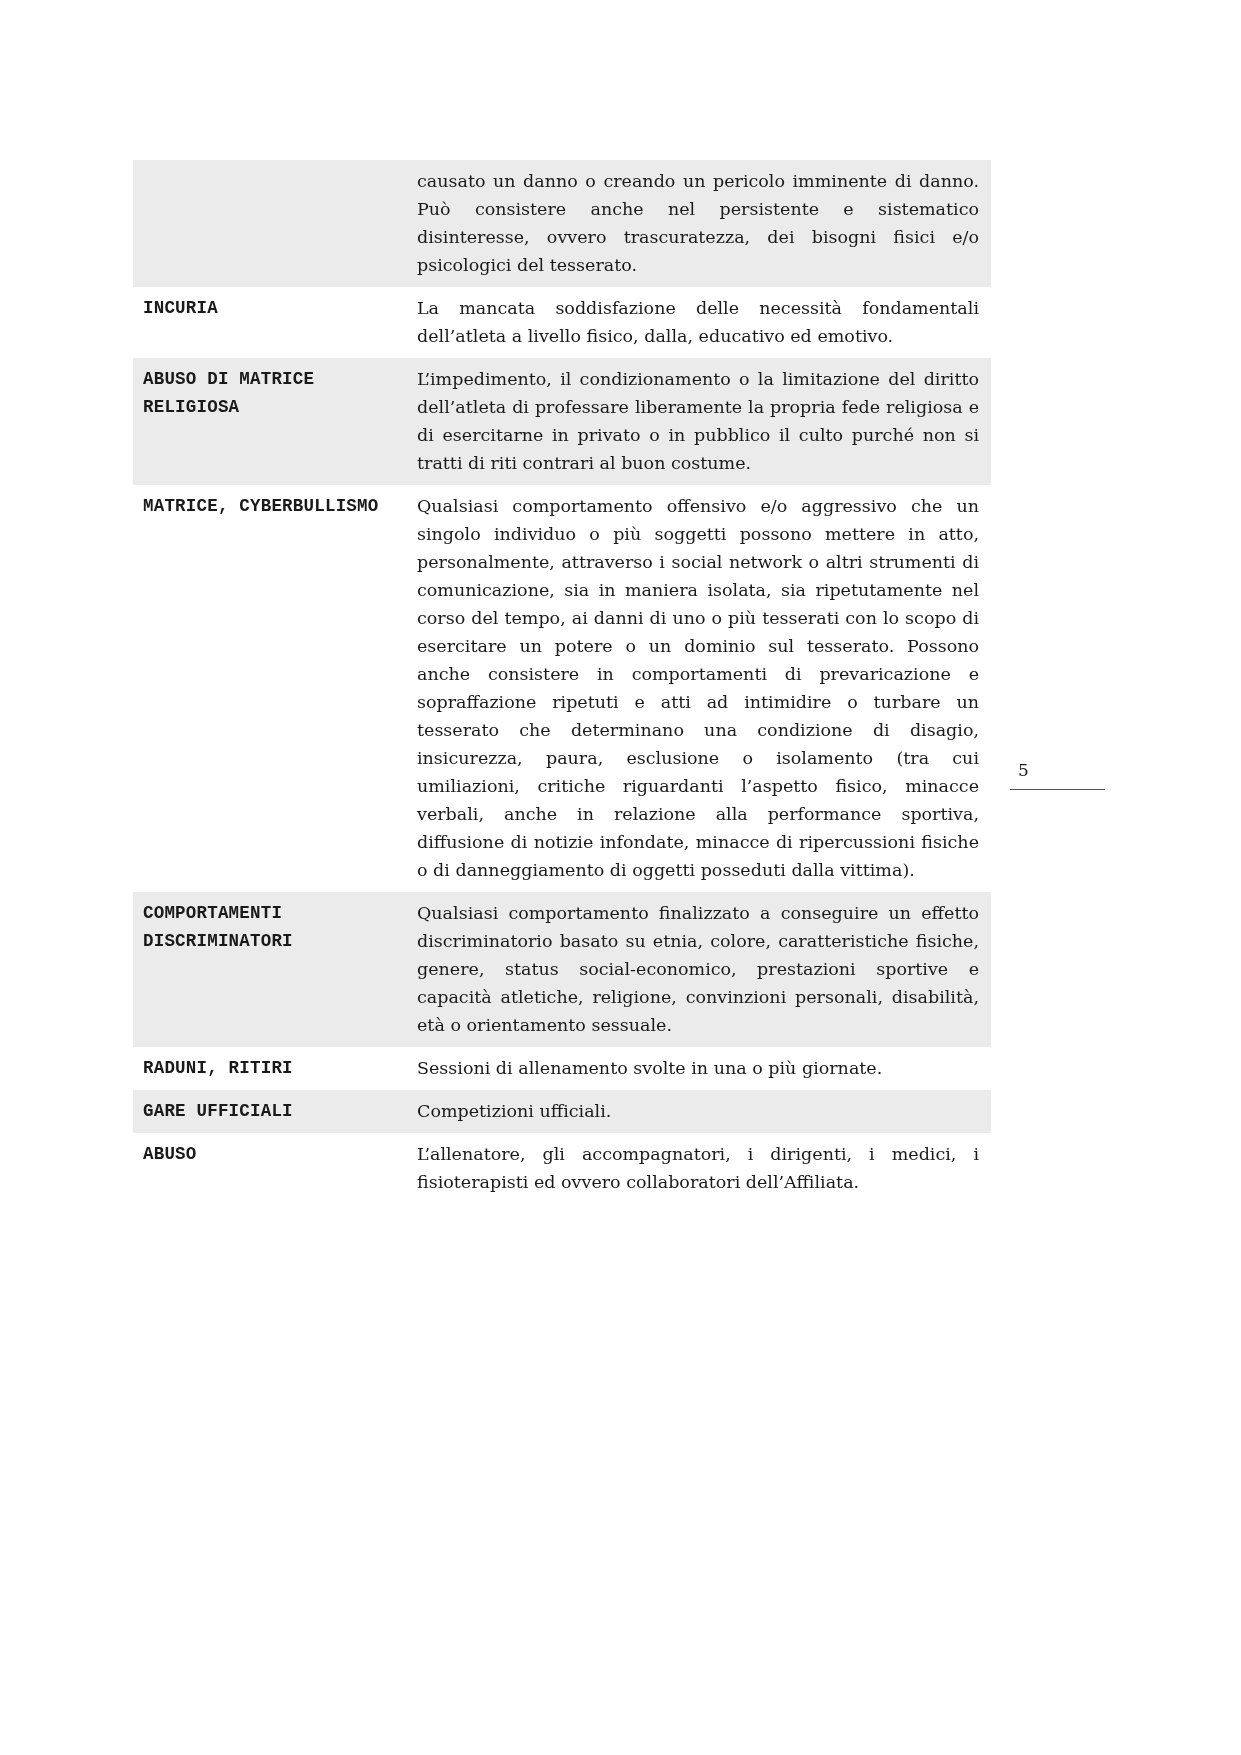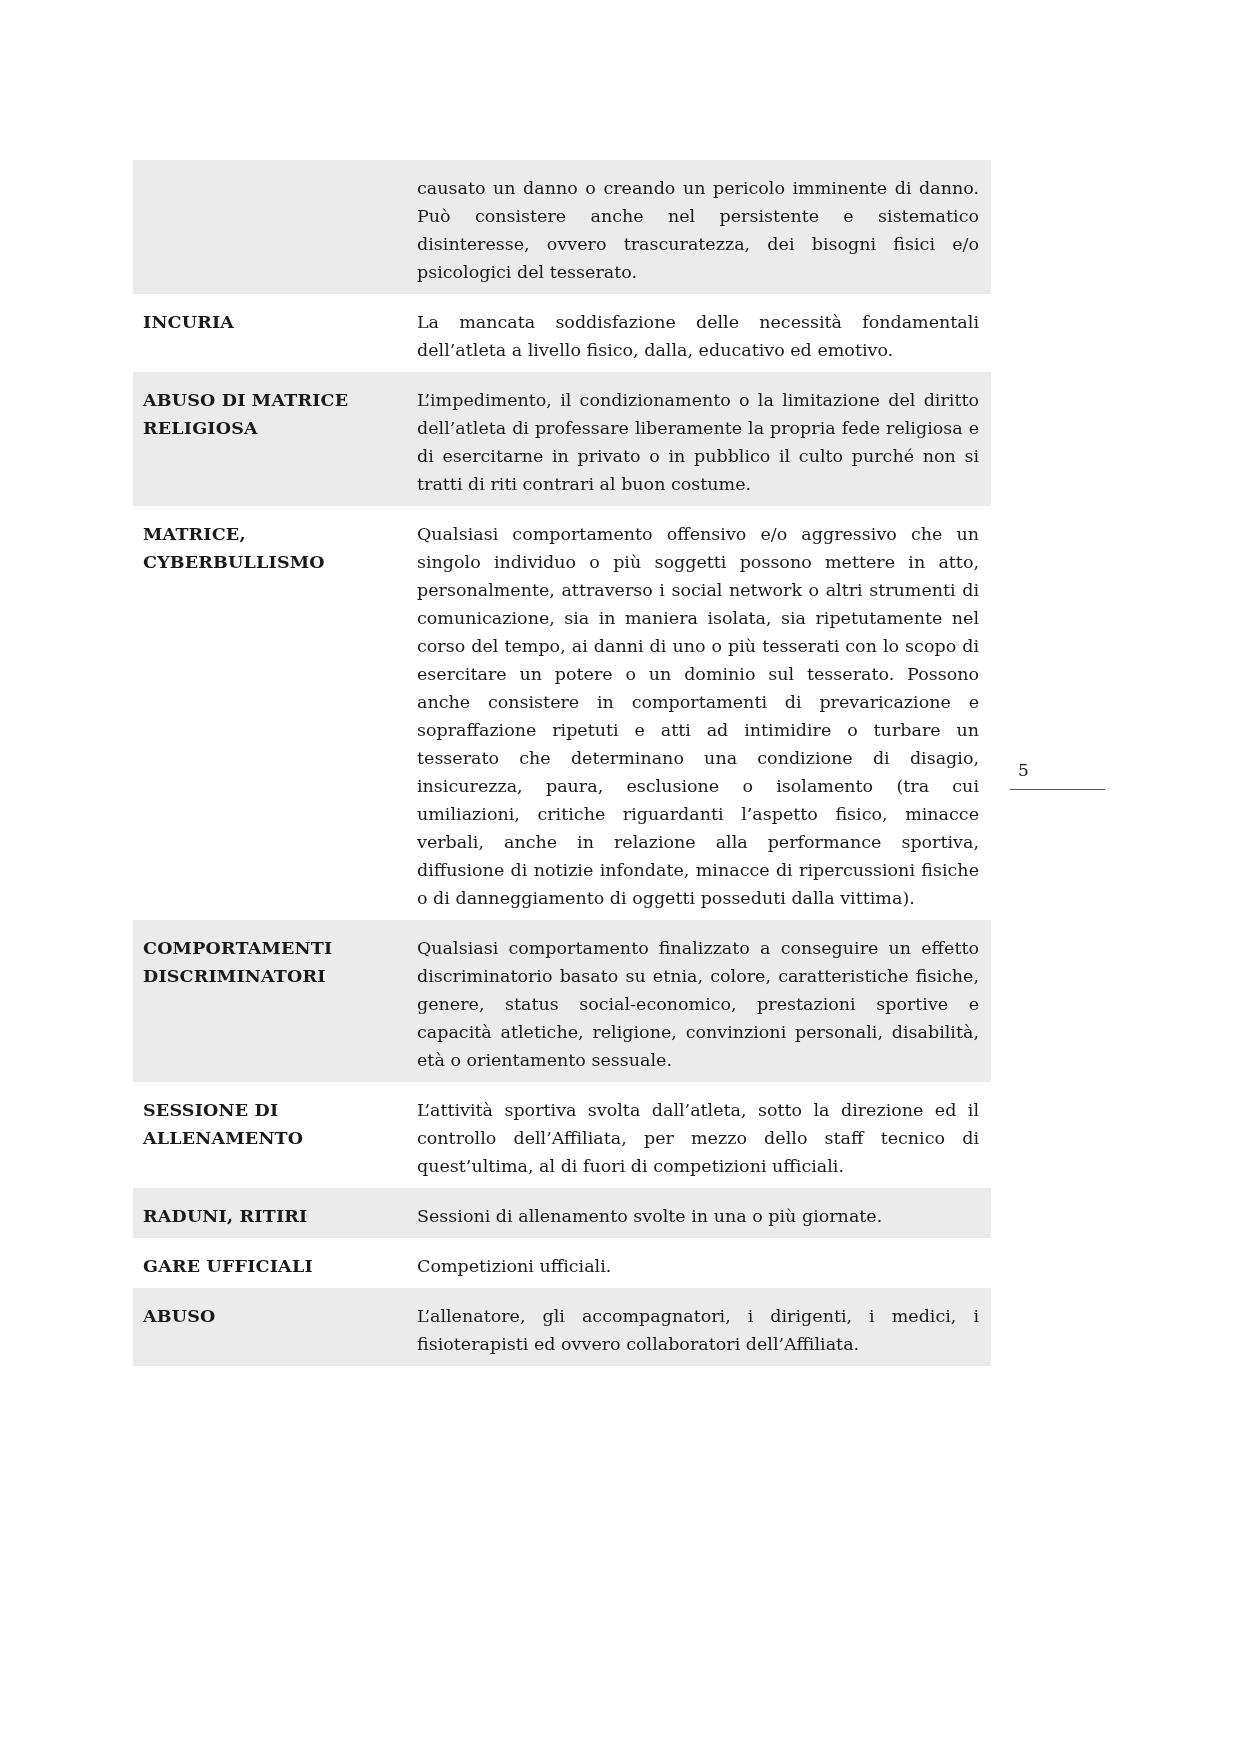--- a/index.html
+++ b/index.html
@@ -20,27 +20,28 @@
     left: 133px;
     top: 160px;
     width: 858px;
     border-collapse: collapse;
     table-layout: fixed;
   }
   .doc-table td {
     vertical-align: top;
     font-size: 17.5px;
     line-height: 28px;
-    padding: 14px 12px 8px 10px;
+    padding: 7px 12px 8px 10px;
     margin-top: 32px;
   }
   .doc-table td.term {
     width: 252px;
     font-weight: bold;
     letter-spacing: 0.2px;
+    font-family: Liberation Mono, monospace;
   }
   .doc-table td.def {
     text-align: justify;
   }
   .doc-table tr:nth-child(odd) td {
     background: #ebebeb;
   }
   .doc-table tr:nth-child(even) td {
     background: #ffffff;
   }
@@ -81,24 +82,20 @@
     </tr>
     <tr>
       <td class="term">MATRICE, CYBERBULLISMO</td>
       <td class="def">Qualsiasi comportamento offensivo e/o aggressivo che un singolo individuo o più soggetti possono mettere in atto, personalmente, attraverso i social network o altri strumenti di comunicazione, sia in maniera isolata, sia ripetutamente nel corso del tempo, ai danni di uno o più tesserati con lo scopo di esercitare un potere o un dominio sul tesserato. Possono anche consistere in comportamenti di prevaricazione e sopraffazione ripetuti e atti ad intimidire o turbare un tesserato che determinano una condizione di disagio, insicurezza, paura, esclusione o isolamento (tra cui umiliazioni, critiche riguardanti l’aspetto fisico, minacce verbali, anche in relazione alla performance sportiva, diffusione di notizie infondate, minacce di ripercussioni fisiche o di danneggiamento di oggetti posseduti dalla vittima).</td>
     </tr>
     <tr>
       <td class="term">COMPORTAMENTI DISCRIMINATORI</td>
       <td class="def">Qualsiasi comportamento finalizzato a conseguire un effetto discriminatorio basato su etnia, colore, caratteristiche fisiche, genere, status social-economico, prestazioni sportive e capacità atletiche, religione, convinzioni personali, disabilità, età o orientamento sessuale.</td>
     </tr>
     <tr>
-      <td class="term">SESSIONE DI ALLENAMENTO</td>
-      <td class="def">L’attività sportiva svolta dall’atleta, sotto la direzione ed il controllo dell’Affiliata, per mezzo dello staff tecnico di quest’ultima, al di fuori di competizioni ufficiali.</td>
-    </tr>
-    <tr>
       <td class="term">RADUNI, RITIRI</td>
       <td class="def">Sessioni di allenamento svolte in una o più giornate.</td>
     </tr>
     <tr>
       <td class="term">GARE UFFICIALI</td>
       <td class="def">Competizioni ufficiali.</td>
     </tr>
     <tr>
       <td class="term">ABUSO</td>
       <td class="def">L’allenatore, gli accompagnatori, i dirigenti, i medici, i fisioterapisti ed ovvero collaboratori dell’Affiliata.</td>

